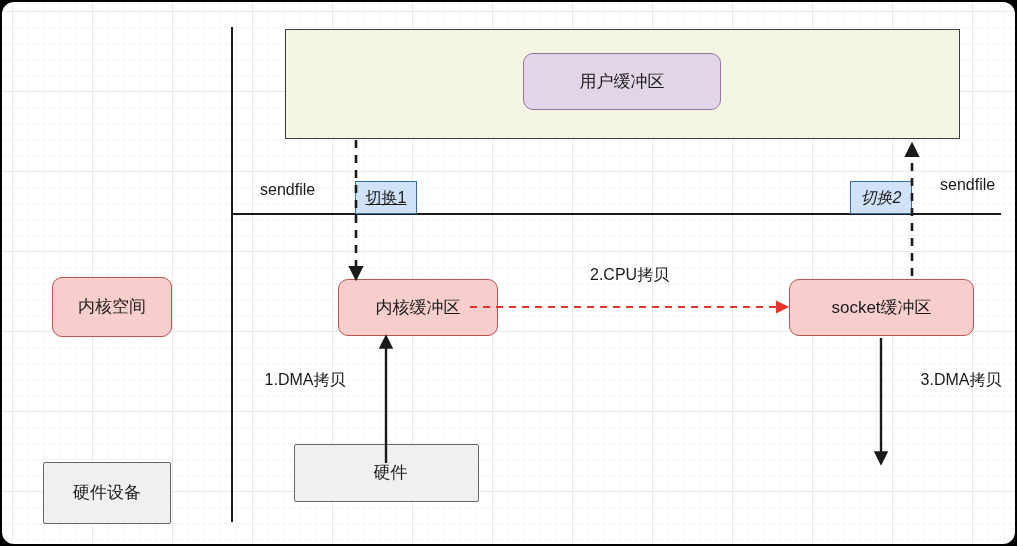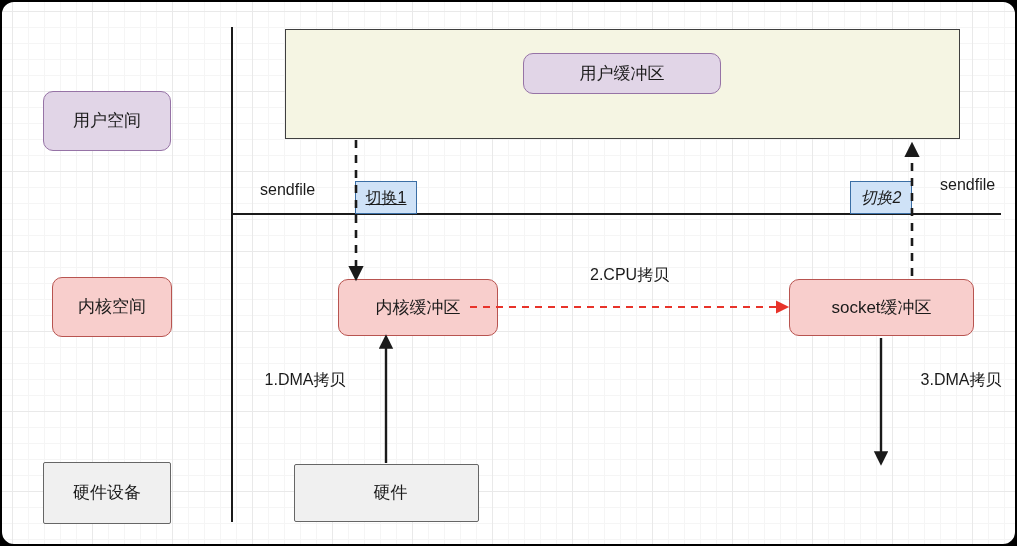--- a/index.html
+++ b/index.html
@@ -73,26 +73,26 @@
     border-radius: 0;
     font-size: 16px;
   }
 
   
   #legend-user        { left: 41px;  top: 89px;  width: 128px; height: 60px; }
   #legend-kernel      { left: 50px;  top: 275px; width: 120px; height: 60px; }
   #legend-hardware    { left: 41px;  top: 460px; width: 128px; height: 62px; }
 
   #user-space-region  { left: 283px; top: 27px;  width: 675px; height: 110px; }
-  #user-buffer        { left: 521px; top: 51px;  width: 198px; height: 41px; }
+  #user-buffer        { left: 521px; top: 51px;  width: 198px; height: 57px; }
 
   #kernel-buffer      { left: 304px; top: 277px; width: 160px; height: 57px; margin-left: 32px; }
   #socket-buffer      { left: 787px; top: 277px; width: 185px; height: 57px; }
 
-  #hardware-node      { left: 292px; top: 462px; width: 185px; height: 58px; padding-left: 8px; }
+  #hardware-node      { left: 292px; top: 442px; width: 185px; height: 58px; padding-left: 8px; }
   #nic-node           { left: 787px; top: 462px; width: 185px; height: 58px; }
 
   #switch1            { left: 353px; top: 179px; width: 62px; height: 33px; text-decoration: underline; }
   #switch2            { left: 848px; top: 179px; width: 62px; height: 33px; font-style: italic; }
 
   
   .divider {
     position: absolute;
     background: #1a1a1a;
   }
@@ -124,21 +124,20 @@
   }
 </style>
 </head>
 <body>
 
 <div id="canvas">
 
   <div class="divider" id="vertical-divider"></div>
   <div class="divider" id="horizontal-divider"></div>
 
-  <div class="node node-purple" id="legend-user">用户空间</div>
 
   <div class="node node-red" id="legend-kernel">内核空间</div>
 
   <div class="node node-grey" id="legend-hardware">硬件设备</div>
 
   <div class="node node-cream" id="user-space-region"></div>
 
   <div class="node node-purple" id="user-buffer">用户缓冲区</div>
 
   <div class="node node-red" id="kernel-buffer">内核缓冲区</div>

